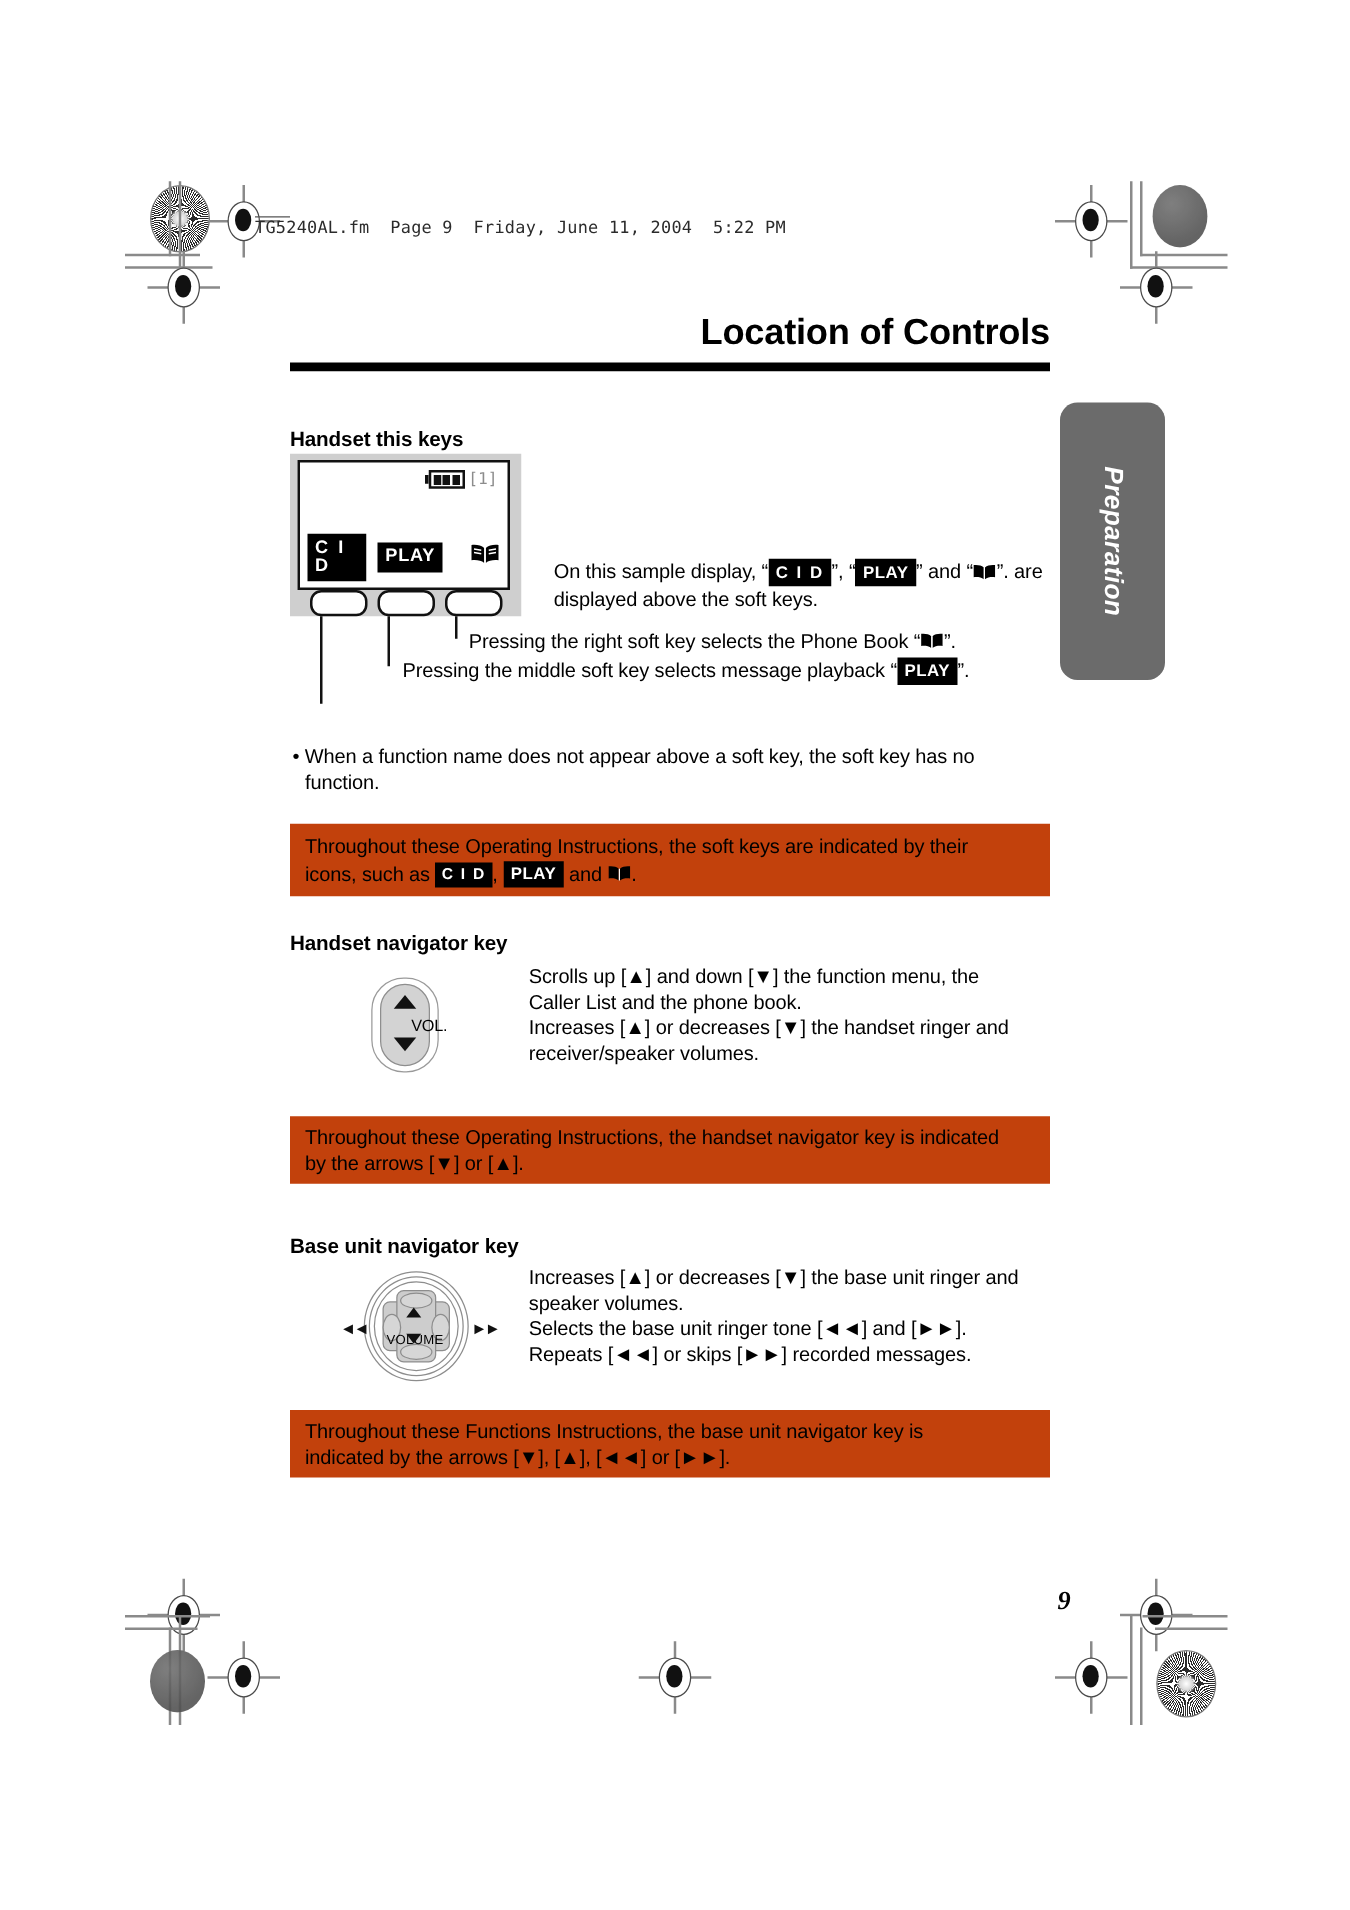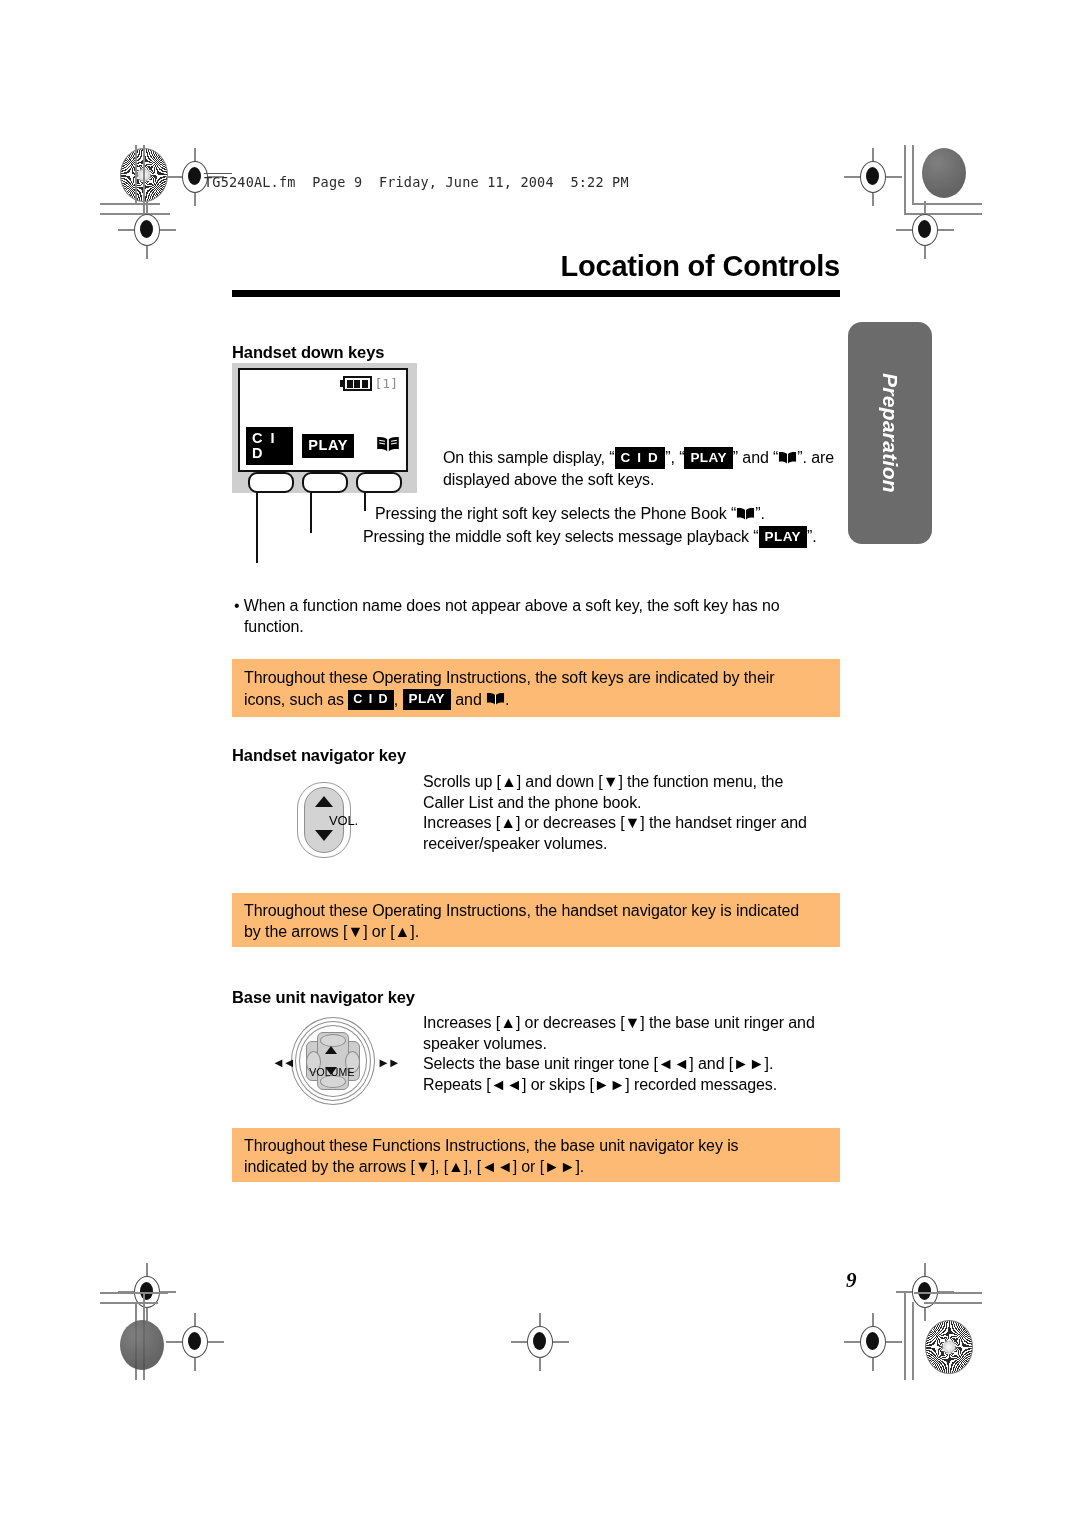--- a/index.html
+++ b/index.html
@@ -45,21 +45,21 @@
     position:absolute;right:0;top:0;font-size:29px;font-weight:bold;
     letter-spacing:-.2px;white-space:nowrap;
   }
   .title-rule{position:absolute;height:7px;background:#000;}
 
   .h2{position:absolute;font-size:21.5px;font-weight:bold;letter-spacing:-.2px;}
   .h3{position:absolute;font-size:16.5px;font-weight:bold;letter-spacing:-.1px;}
 
   .para{position:absolute;font-size:16px;line-height:20.5px;letter-spacing:-.1px;}
 
-  .notebox{position:absolute;background:#fdba74;}
+  .notebox{position:absolute;background:#c2410c;}
   .notebox .ntxt{position:absolute;font-size:16px;line-height:20.5px;letter-spacing:-.1px;}
 
   
   .kcid,.kplay{
     display:inline-block;background:#000;color:#fff;font-weight:bold;
     font-size:13.5px;line-height:1;padding:3.5px 6px 4.5px 6px;
     vertical-align:1px;letter-spacing:1.6px;
   }
   .kplay{letter-spacing:.4px;}
   .kcid-sm{font-size:12.5px;padding:3px 5px 4px 5px;letter-spacing:1.4px;}
@@ -205,21 +205,21 @@
 
   <div style="position:absolute;left:232px;top:250px;width:608px;">
     <div class="chapter-title">Location of Controls</div>
     <div class="title-rule" style="left:0;top:40px;width:608px;"></div>
   </div>
 
   <div class="sidetab" style="left:848px;top:322px;width:84px;height:222px;">
     <span>Preparation</span>
   </div>
 
-  <div class="h3" style="left:232px;top:343px;">Handset down keys</div>
+  <div class="h3" style="left:232px;top:343px;">Handset this keys</div>
 
   <div class="hsfig" style="left:232px;top:363px;width:185px;height:130px;">
     <div class="lcd" style="left:6px;top:5px;width:166px;height:100px;">
       <div class="batt" style="right:8px;top:6px;">
         <span class="nub"></span>
         <span class="body">
           <i class="seg"></i>
           <i class="seg"></i>
           <i class="seg"></i>
         </span>
@@ -258,21 +258,21 @@
   </div>
 
   <div class="para" style="left:375px;top:504px;width:470px;">
     <span>Pressing the right soft key selects the Phone Book “</span><span class="book"><svg width="19" height="14" viewBox="0 0 24 17">
           <path d="M11.4 3.4 C9 1.2 5.2 0.6 1.2 1.0 L1.2 13.2 C5.0 12.8 9 13.2 11.4 15.4 Z" fill="#000"></path>
           <path d="M12.6 3.4 C15 1.2 18.8 0.6 22.8 1.0 L22.8 13.2 C19 12.8 15 13.2 12.6 15.4 Z" fill="#000"></path>
           <path d="M11.4 3.4 L11.4 15.4 L12.6 15.4 L12.6 3.4 Z" fill="#fff"></path>
         </svg></span><span>”.</span>
   </div>
 
-  <div class="para" style="left:322px;top:526px;width:520px;margin-left:41px;">
+  <div class="para" style="left:322px;top:526px;width:520px;">
     <span>Pressing the middle soft key selects message playback “</span><span class="kplay">PLAY</span><span>”.</span>
   </div>
 
 
   <div class="para" style="left:234px;top:596px;width:580px;text-indent:-10px;padding-left:10px;">• When a function name does not appear above a soft key, the soft key has no function.</div>
 
   <div class="notebox" style="left:232px;top:659px;width:608px;height:58px;">
     <div class="ntxt" style="left:12px;top:9px;width:586px;">
       <span>Throughout these Operating Instructions, the soft keys are indicated by their</span><br>
       <span>icons, such as</span> <span class="kcid kcid-sm">C I D</span><span>,</span> <span class="kplay">PLAY</span> <span>and</span> <span class="book"><svg width="19" height="14" viewBox="0 0 24 17">

